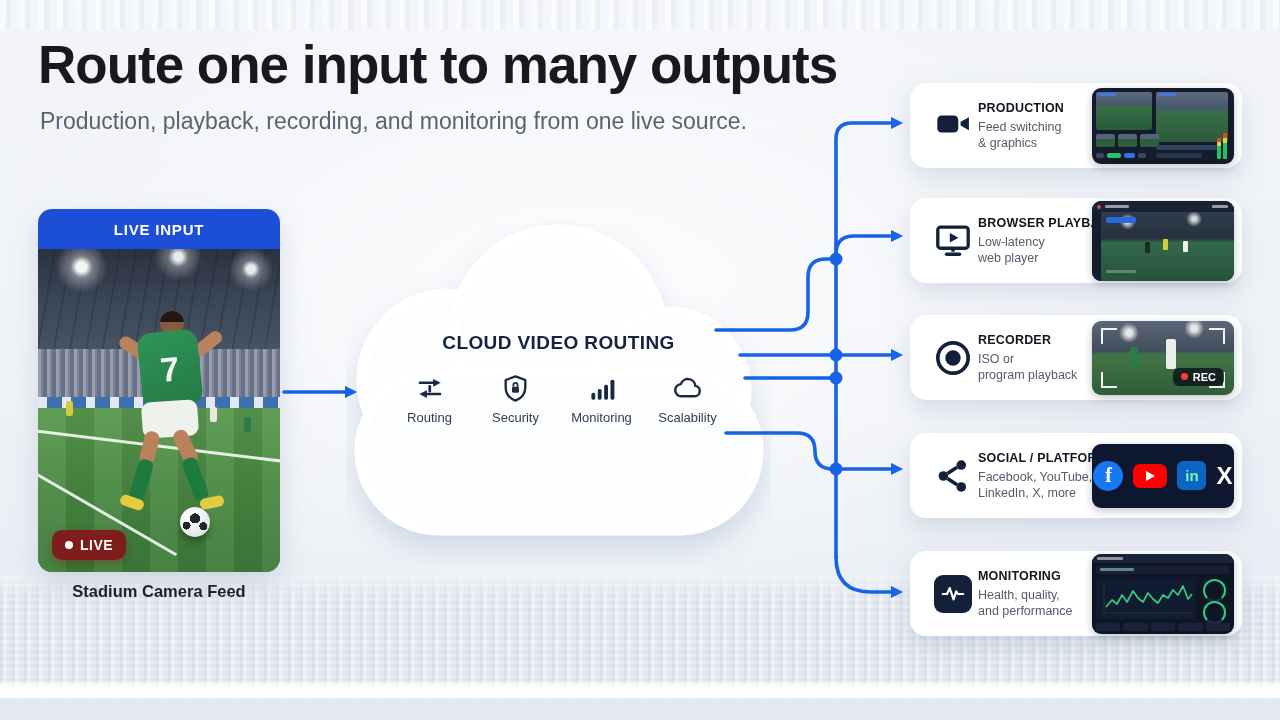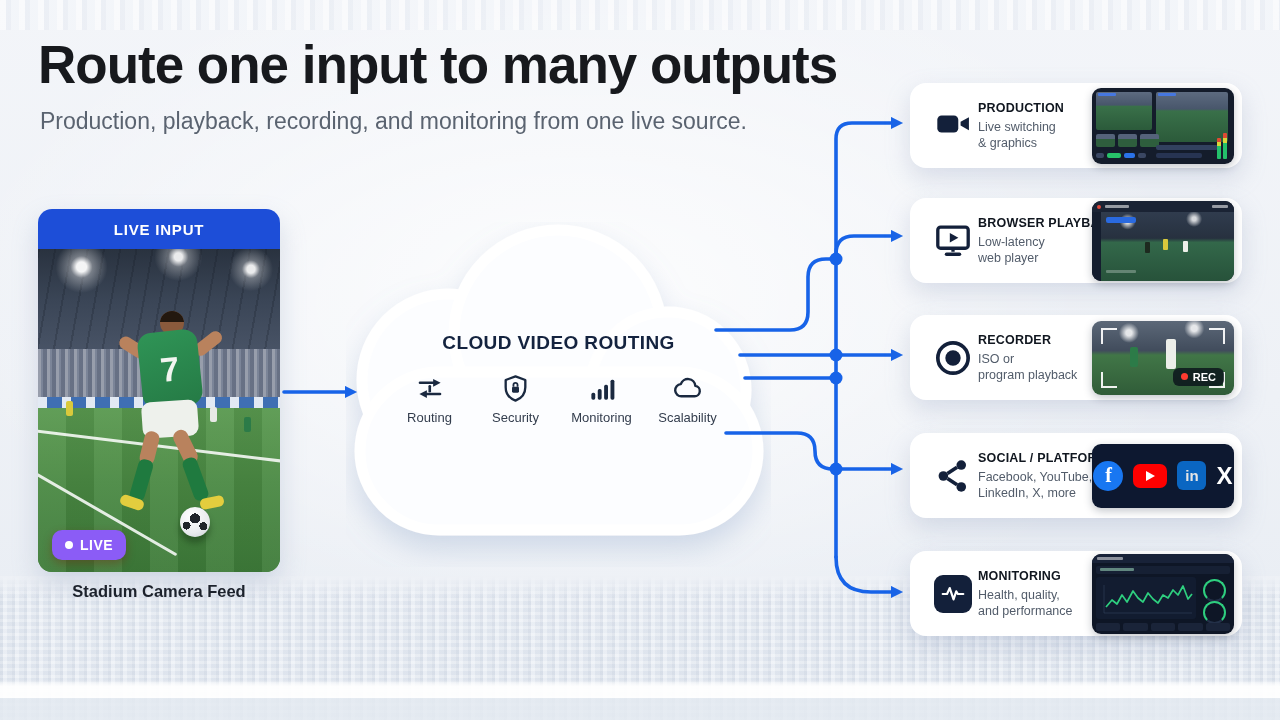--- a/index.html
+++ b/index.html
@@ -65,21 +65,21 @@
   .legR{position:absolute;left:66px;top:118px;width:15px;height:36px;background:#b9825d;border-radius:7px;transform:rotate(-26deg);}
   .sockR{position:absolute;left:76px;top:146px;width:15px;height:44px;background:#1f7a3f;border-radius:6px;transform:rotate(-20deg);}
   .bootR{position:absolute;left:88px;top:186px;width:24px;height:11px;background:#e3cd3e;border-radius:5px;transform:rotate(-12deg);}
   .ball{position:absolute;left:142px;top:258px;width:30px;height:30px;border-radius:50%;
     background:
       radial-gradient(circle at 50% 38%, #20242a 0 5px, rgba(0,0,0,0) 5px),
       radial-gradient(circle at 22% 62%, #20242a 0 4px, rgba(0,0,0,0) 4px),
       radial-gradient(circle at 78% 64%, #20242a 0 4px, rgba(0,0,0,0) 4px),
       radial-gradient(circle at 38% 30%, #ffffff 0%, #e9ebee 60%, #c9cdd4 100%);
     box-shadow:0 6px 6px rgba(10,30,10,.35);}
-  .livebadge{position:absolute;left:14px;bottom:12px;background:#8b5cf6;color:#fff;border-radius:10px;
+  .livebadge{position:absolute;left:14px;bottom:12px;background:#7f1d1d;color:#fff;border-radius:10px;
     padding:7px 13px;display:flex;align-items:center;gap:7px;font-size:14px;font-weight:800;letter-spacing:.5px;
     box-shadow:0 4px 10px rgba(120,30,10,.35);}
   .livedot{width:8px;height:8px;border-radius:50%;background:#fff;}
   .caption{position:absolute;left:38px;top:582px;width:242px;text-align:center;font-size:16.5px;font-weight:700;color:#1c222c;}
 
   
   .cloud{position:absolute;left:346px;top:222px;width:425px;height:345px;}
   .cloud-title{position:absolute;left:0;top:110px;width:100%;text-align:center;
     font-size:19px;font-weight:800;letter-spacing:.4px;color:#14233f;}
   .features{position:absolute;left:50%;top:148px;transform:translateX(-50%);display:flex;gap:22px;}
@@ -137,21 +137,21 @@
   .recbadge{position:absolute;right:10px;bottom:9px;background:rgba(8,14,24,.78);border-radius:6px;
     padding:3px 8px;display:flex;align-items:center;gap:5px;color:#fff;font-size:11px;font-weight:800;}
   .recdot{width:7px;height:7px;border-radius:50%;background:#ff3b30;}
   .rec-p1{position:absolute;left:38px;top:26px;width:8px;height:20px;border-radius:2px;background:#2c7b48;}
   .rec-p2{position:absolute;left:74px;top:18px;width:10px;height:30px;border-radius:2px;background:#eceee9;}
   .th-social{height:64px;background:#0d1830;display:flex;align-items:center;justify-content:center;gap:10px;}
   .fb{width:30px;height:30px;border-radius:50%;background:#1877f2;color:#fff;display:flex;align-items:center;justify-content:center;
     font-size:20px;font-weight:800;font-family:"Liberation Serif",serif;}
   .yt{width:34px;height:24px;border-radius:7px;background:#f00;display:flex;align-items:center;justify-content:center;}
   .yt i{display:block;width:0;height:0;border-left:9px solid #fff;border-top:5.5px solid transparent;border-bottom:5.5px solid transparent;}
-  .li{width:29px;height:29px;border-radius:6px;background:#0a66c2;color:#e5e5e5;display:flex;align-items:center;justify-content:center;
+  .li{width:29px;height:29px;border-radius:6px;background:#0a66c2;color:#86efac;display:flex;align-items:center;justify-content:center;
     font-size:15px;font-weight:800;}
   .xx{color:#fff;font-size:24px;font-weight:800;}
   .th-mon{height:80px;background:#0e1626;position:relative;}
   .mon-top{position:absolute;top:0;left:0;right:0;height:9px;background:#182238;}
   .mon-top:before{content:"";position:absolute;left:5px;top:3px;width:26px;height:3px;background:rgba(255,255,255,.5);border-radius:1px;}
   .mon-sub{position:absolute;top:12px;left:4px;right:4px;height:8px;background:#162034;border-radius:2px;}
   .mon-sub:before{content:"";position:absolute;left:4px;top:2.5px;width:34px;height:3px;background:rgba(160,220,190,.55);border-radius:1px;}
   .mon-panel{position:absolute;top:23px;left:4px;width:100px;height:42px;background:#121c30;border-radius:3px;}
   .gauge{position:absolute;right:8px;width:19px;height:19px;border-radius:50%;border:2.5px solid #2ecf7f;border-bottom-color:#233048;}
   .g1{top:25px;} .g2{top:47px;}
@@ -293,21 +293,21 @@
 
   <div class="ocard" style="top:83px;">
     <div class="oicon">
       <svg width="37" height="37" viewBox="0 0 24 24" fill="#13203a">
         <rect x="1.5" y="5.2" width="13.6" height="11" rx="2.8"></rect>
         <path d="M16.6 9.3 L22 6.3 V14.7 L16.6 11.7 Z"></path>
       </svg>
     </div>
     <div class="otext">
       <div class="otitle">PRODUCTION</div>
-      <div class="odesc">Live switching</div>
+      <div class="odesc">Feed switching</div>
       <div class="odesc">&amp; graphics</div>
     </div>
     <div class="othumb">
       <div class="th-prod">
         <div class="vid" style="left:4px;top:4px;width:56px;height:38px;"></div>
         <div class="vid" style="left:64px;top:4px;width:72px;height:50px;"></div>
         <div class="mini" style="left:4px;top:46px;"></div>
         <div class="mini" style="left:26px;top:46px;"></div>
         <div class="mini" style="left:48px;top:46px;"></div>
         <div class="chip" style="left:4px;bottom:6px;width:8px;background:#3a4763;"></div>

